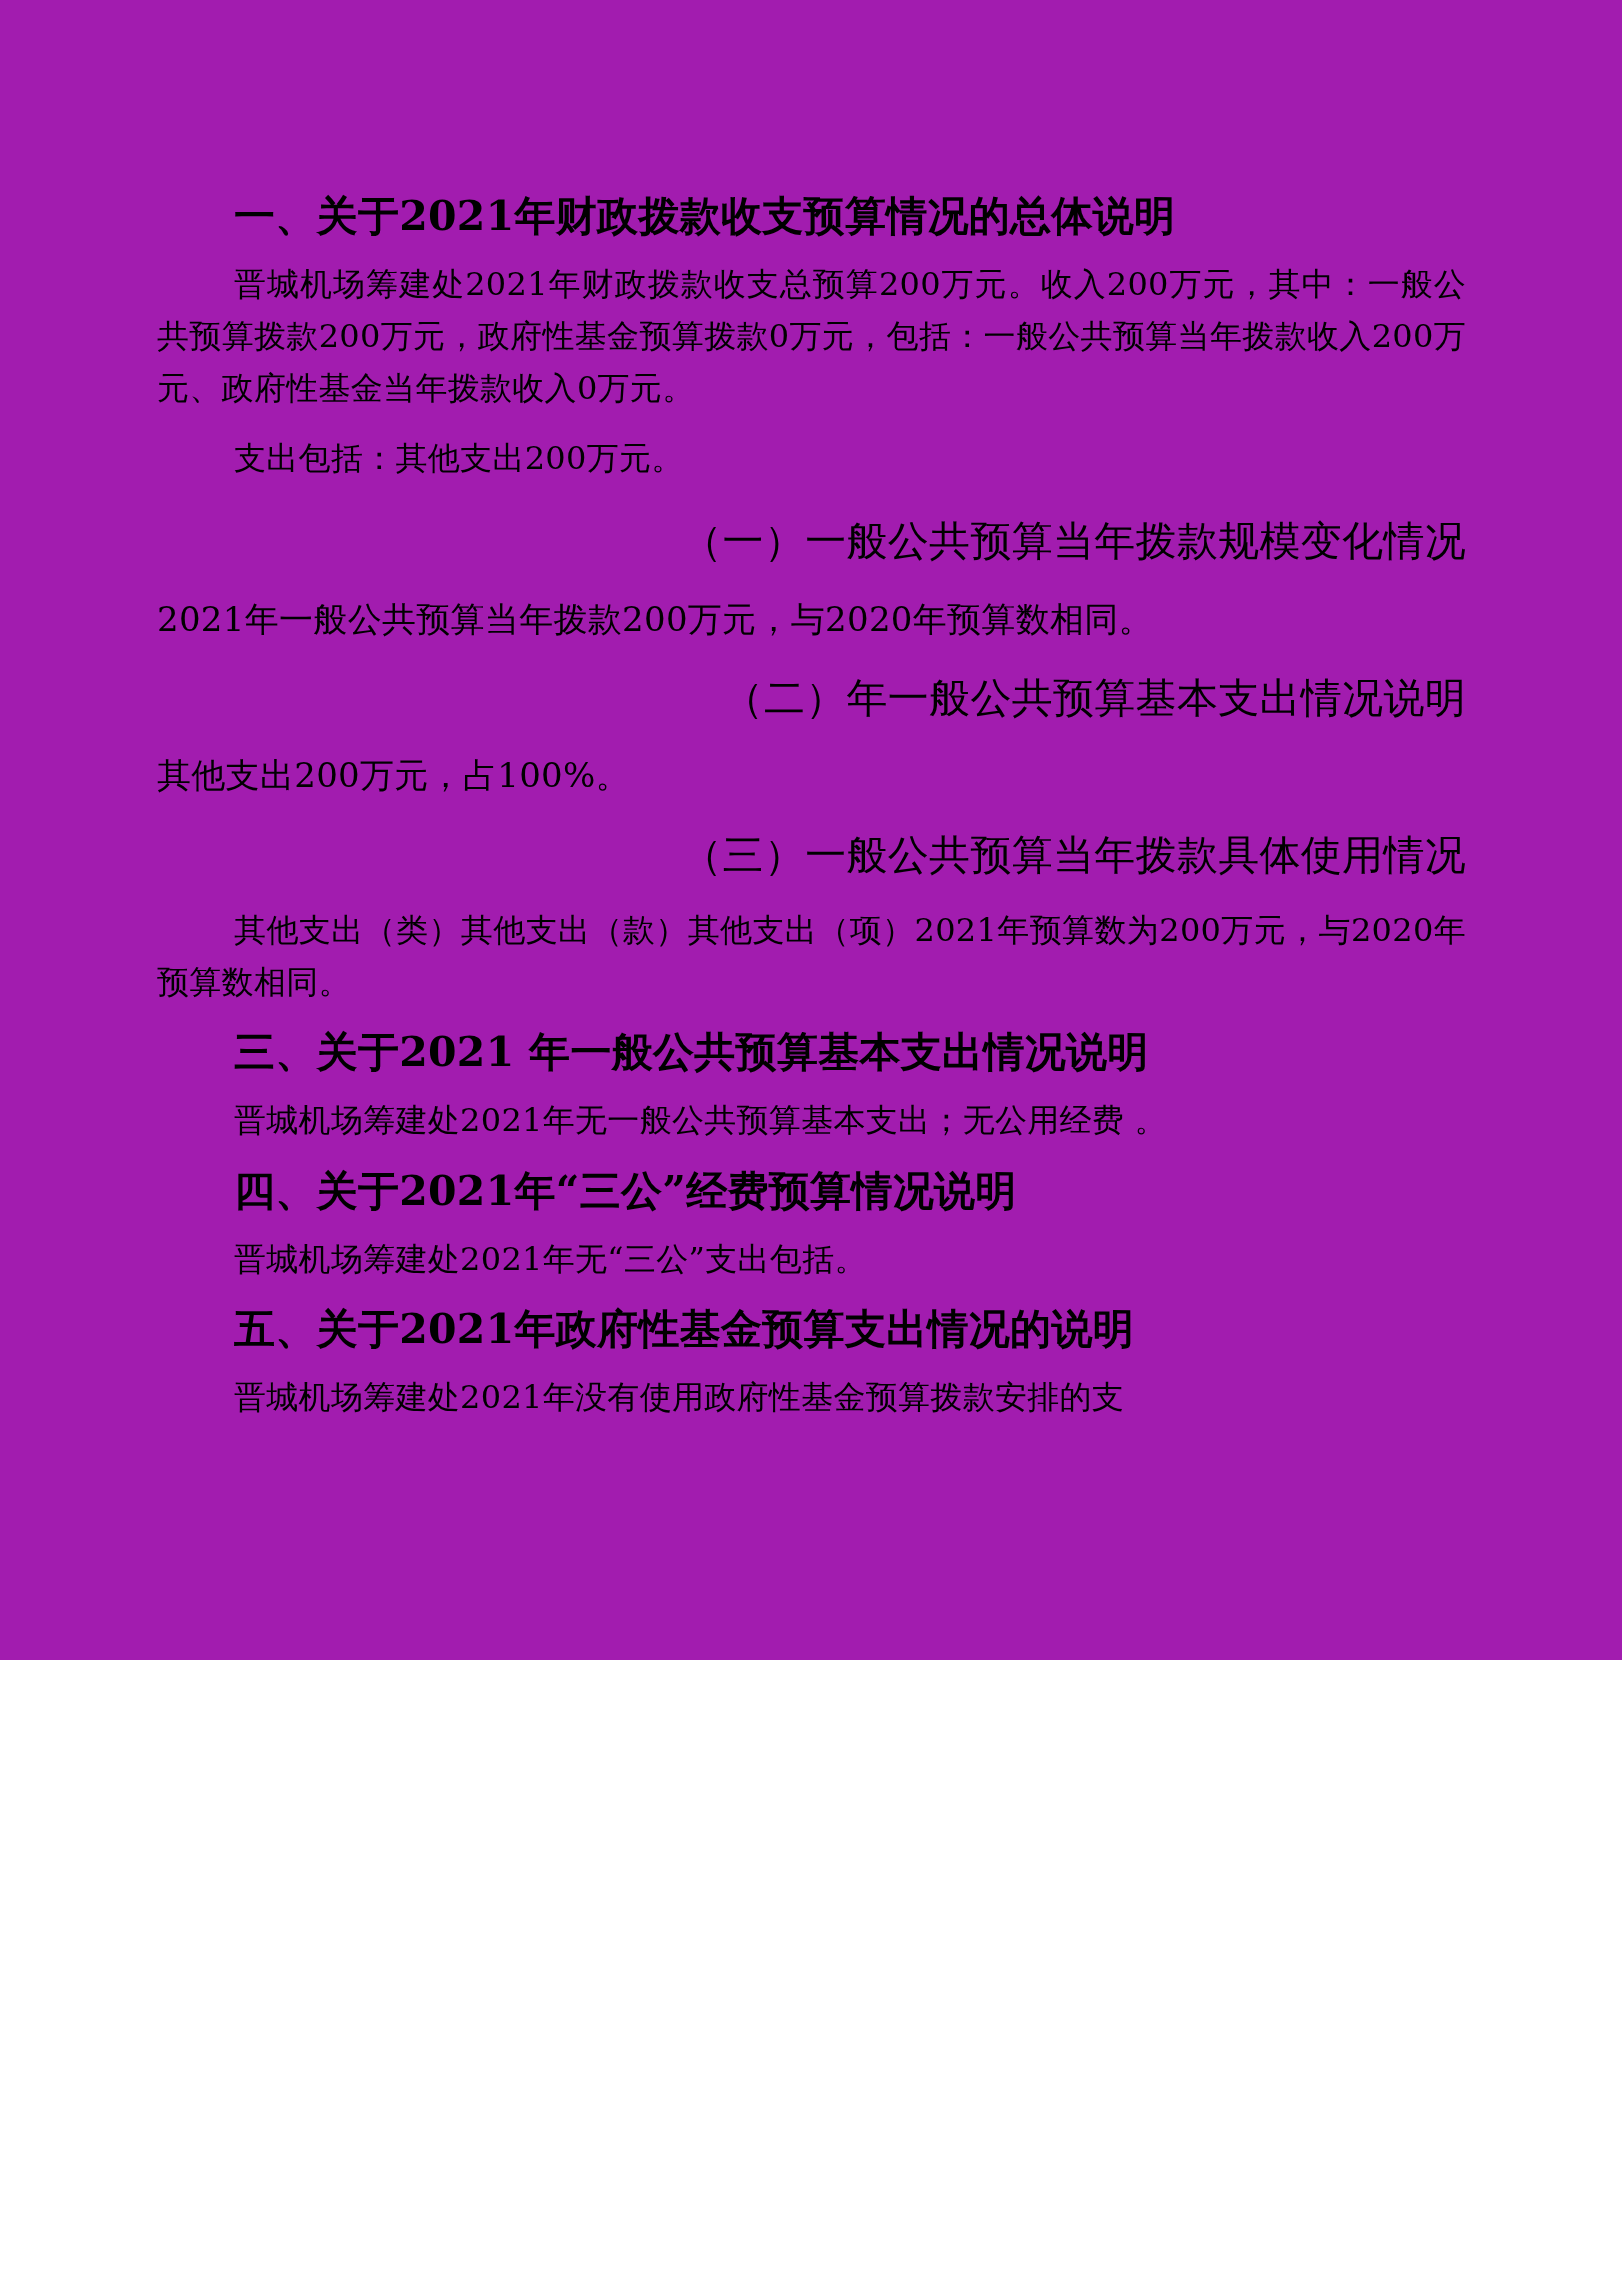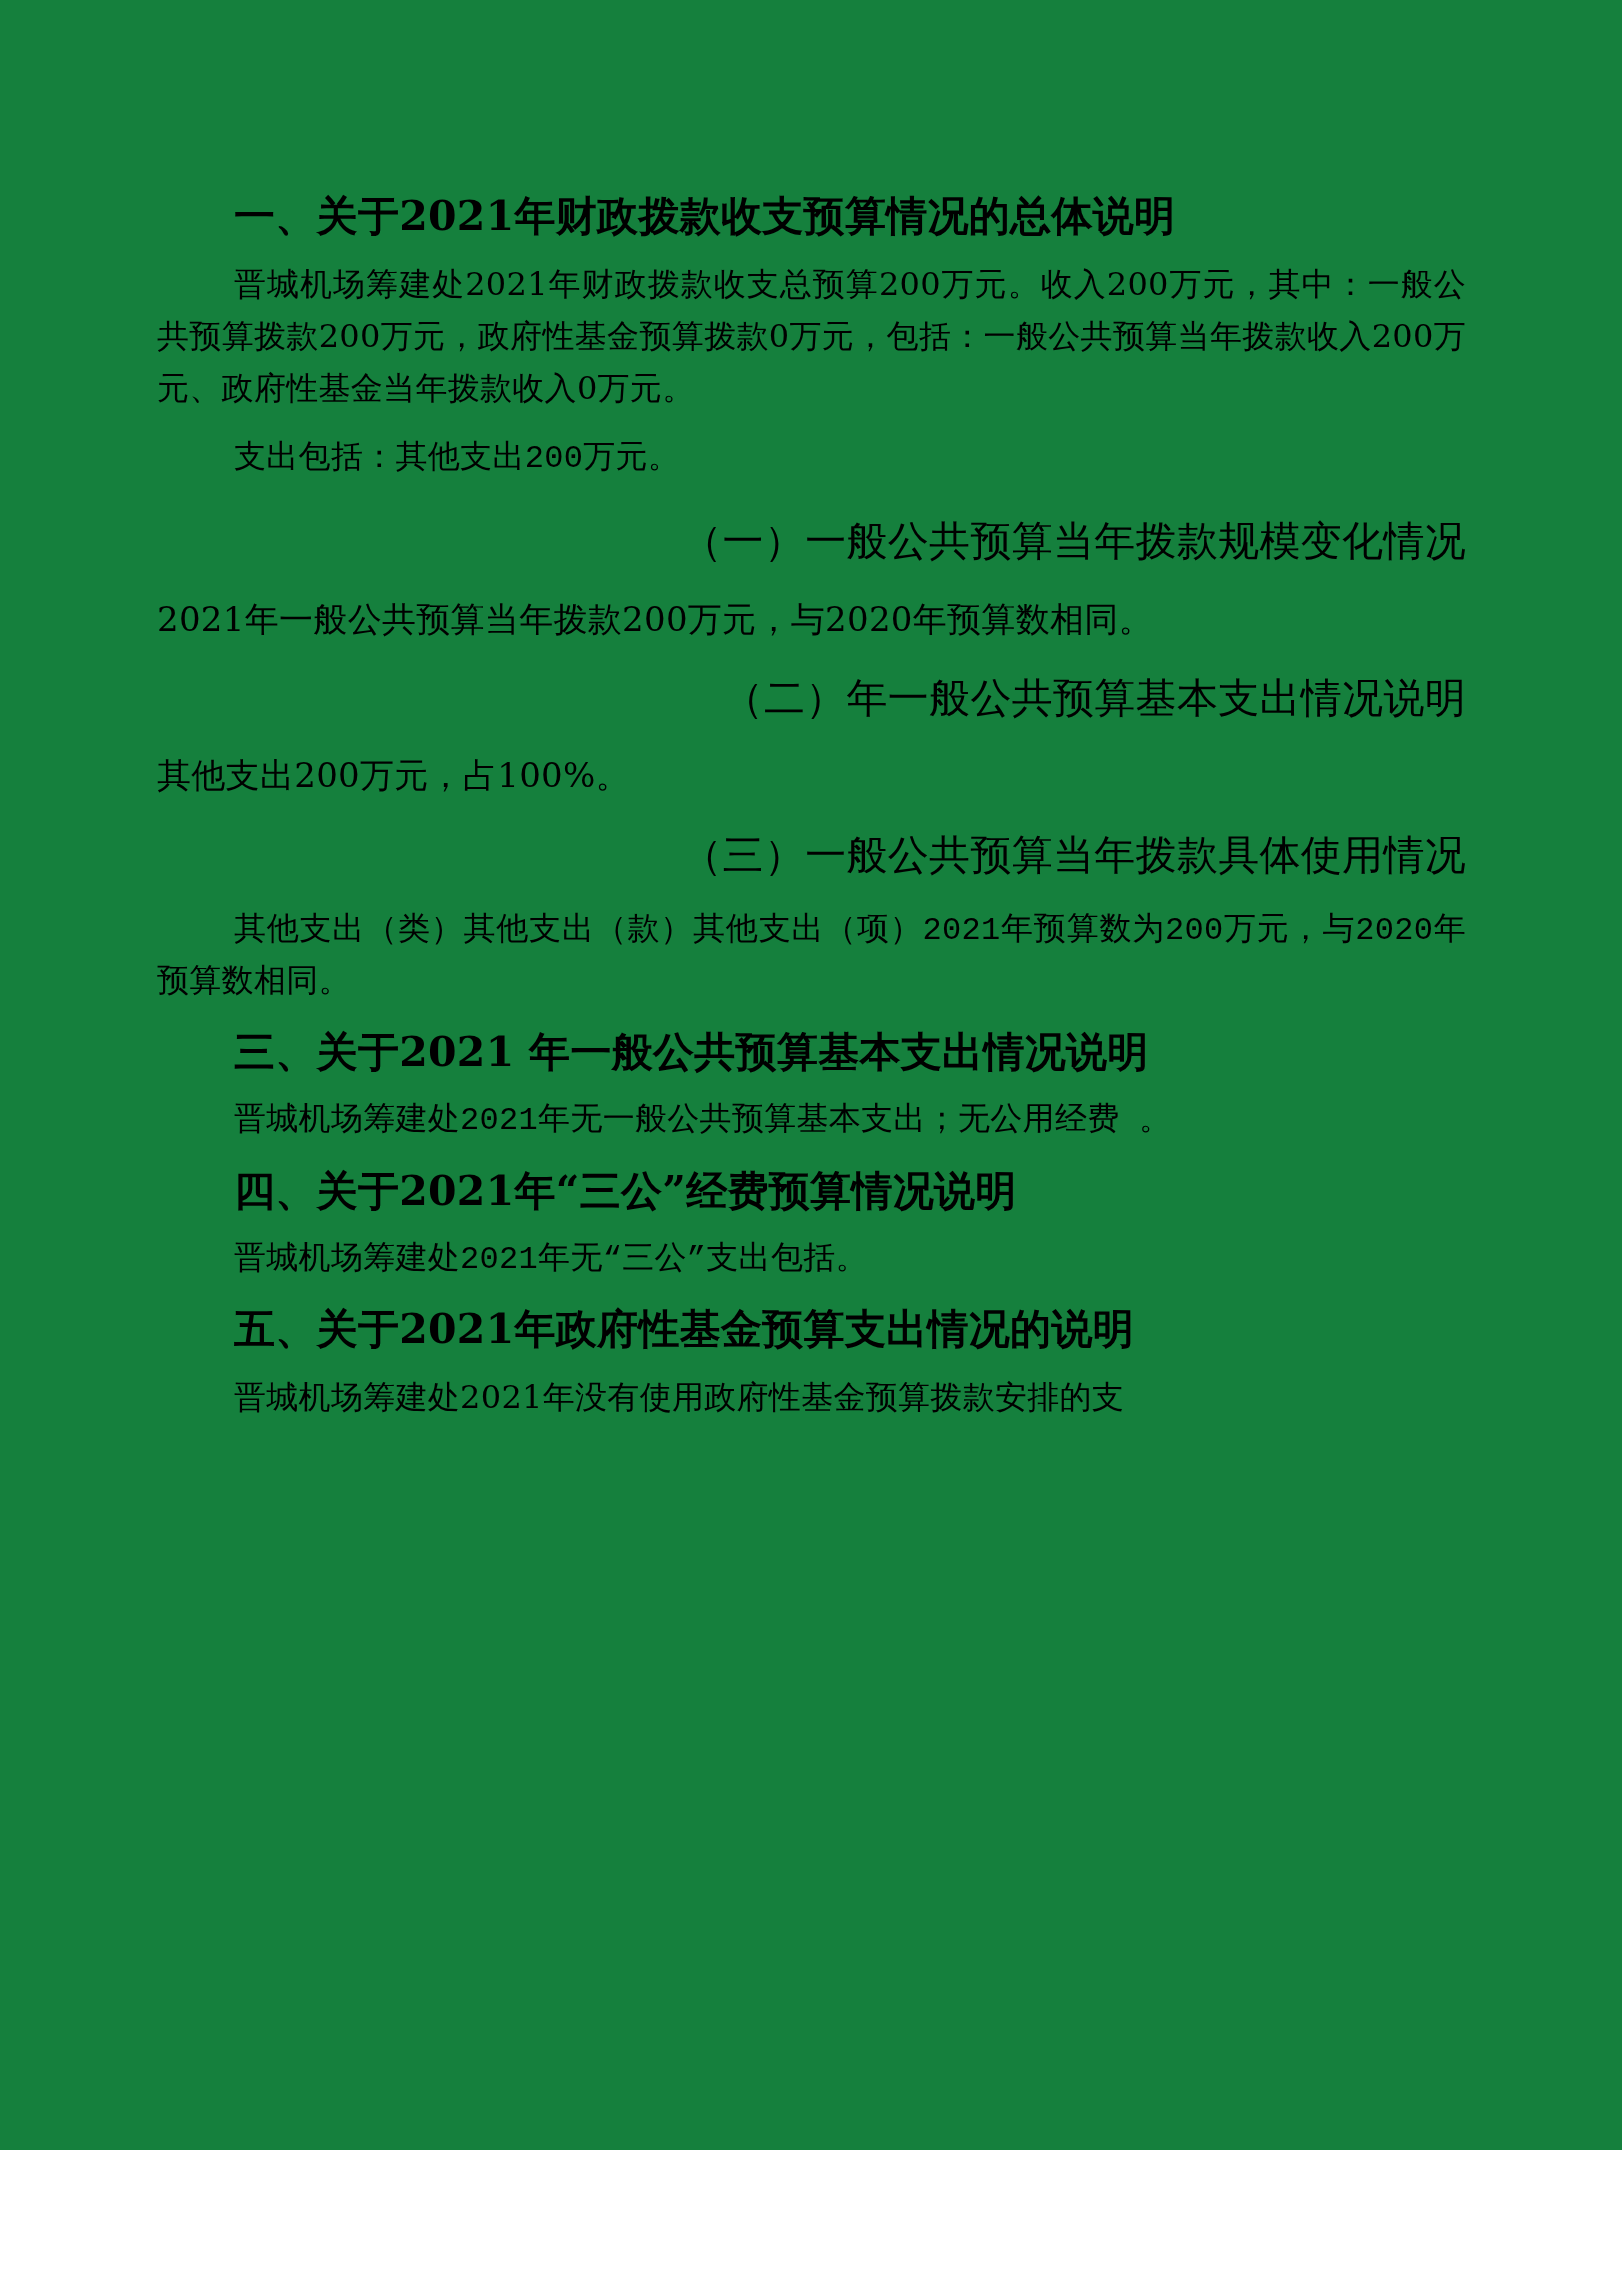--- a/index.html
+++ b/index.html
@@ -2,23 +2,23 @@
 <html lang="zh" style="font-size:10.5px"><head>
 <meta charset="utf-8">
 <style>
   html, body {
     margin: 0;
     padding: 0;
     background: #ffffff;
   }
   .page {
     width: 1623px;
-    height: 2150px;
+    height: 1660px;
     box-sizing: border-box;
-    background: #15803d;
+    background: #a21caf;
     position: relative;
     font-family: "DejaVu Serif", "Liberation Serif", serif;
     color: #000000;
     overflow: hidden;
     padding-left: 46px;
   }
   .content {
     position: absolute;
     left: 157px;
     top: 196px;
@@ -61,21 +61,20 @@
     font-size: 41px;
     font-weight: normal;
     line-height: 1.62;
     margin: 0 0 17px 0;
     text-indent: 77px;
     letter-spacing: 0.3px;
     text-align: right;
   }
   .gap-mid {
     margin-bottom: 23.6px;
-    font-family: Liberation Mono, monospace;
   }
 </style>
 </head>
 <body>
 
 <div class="page">
   <div class="content">
 
     <h2 class="h-line">一、关于2021年财政拨款收支预算情况的总体说明</h2>
 

